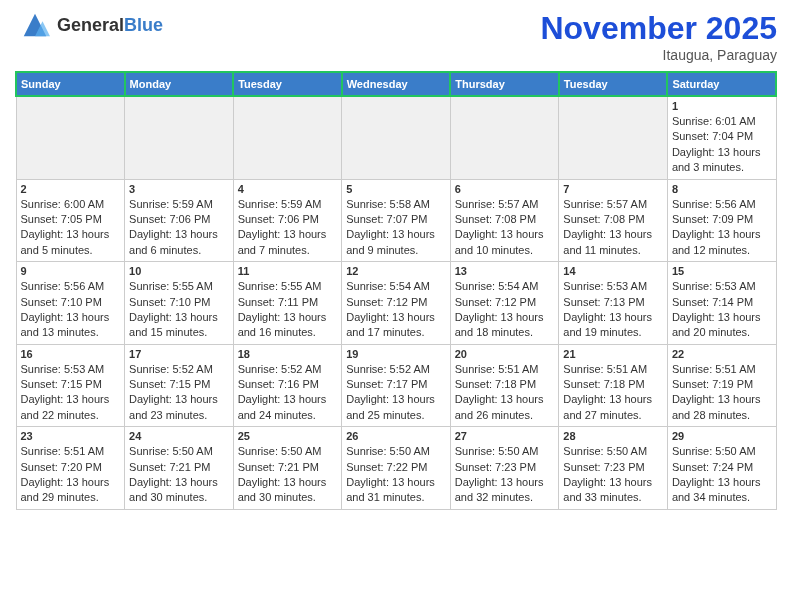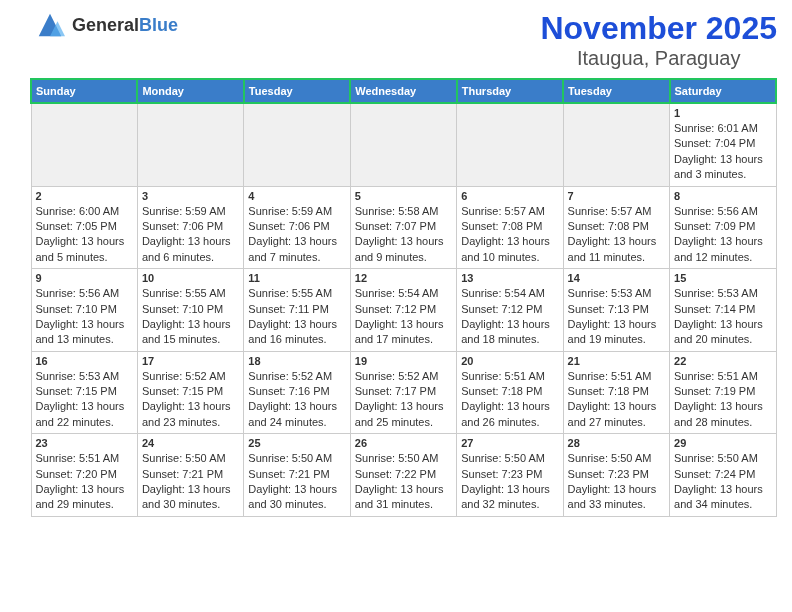--- a/index.html
+++ b/index.html
@@ -5,21 +5,21 @@
     * { margin: 0; padding: 0; box-sizing: border-box; }
     body {
       font-family: Arial, sans-serif;
       background: #fff;
       width: 792px;
       height: 612px;
       overflow: hidden;
     }
     .container {
       width: 792px;
-      padding: 10px 15px 5px 30px;
+      padding: 10px 15px 5px 15px;
     }
     .header {
       display: flex;
       justify-content: space-between;
       align-items: flex-start;
       margin-bottom: 8px;
     }
     .logo {
       display: flex;
       align-items: center;
@@ -31,23 +31,22 @@
     }
     .title-block {
       text-align: right;
     }
     .month-title {
       font-size: 32px;
       font-weight: bold;
       color: #1d4ed8;
     }
     .location {
-      font-size: 20px;
+      font-size: 14px;
       color: #555;
-      text-align: center;
     }
     table {
       width: 100%;
       border-collapse: collapse;
       table-layout: fixed;
     }
     th {
       background-color: #3a7dc9;
       color: #fff;
       font-size: 11px;

